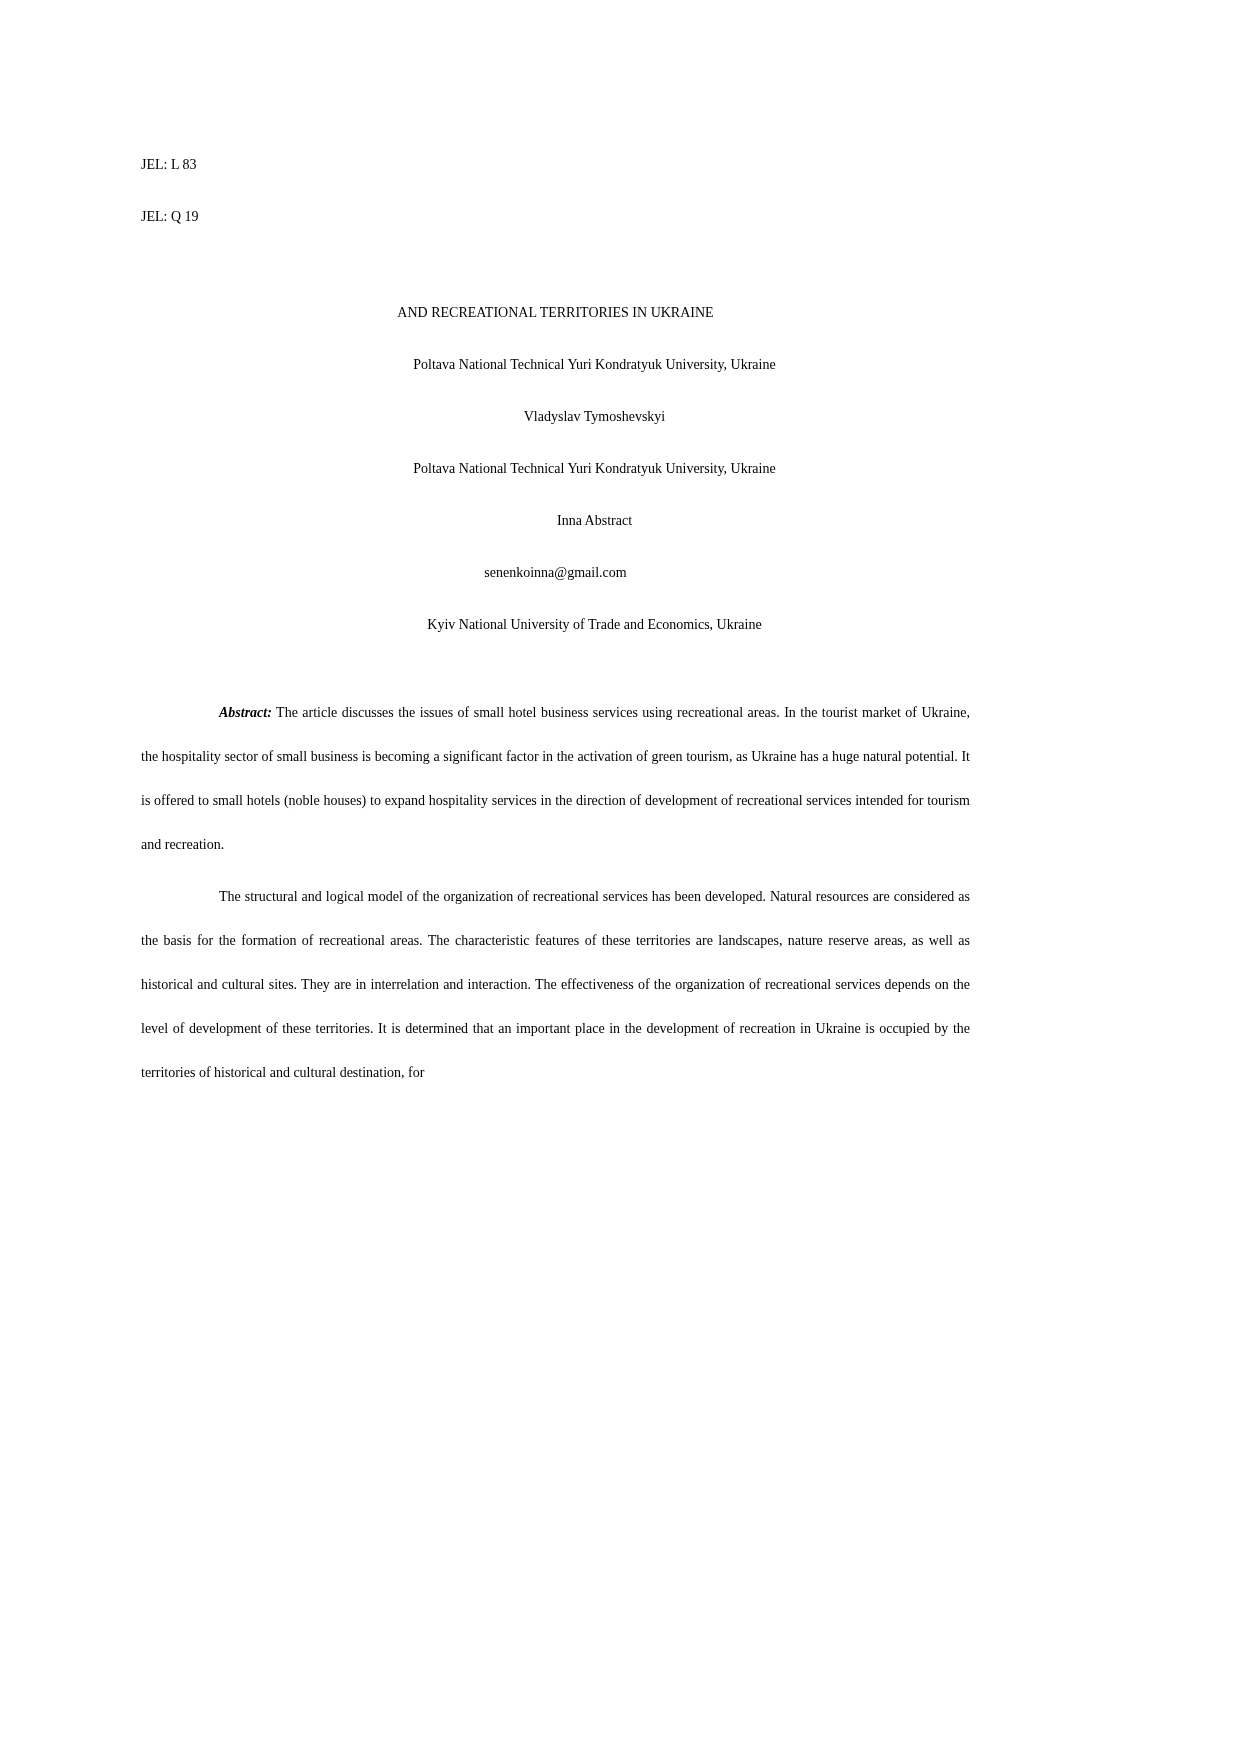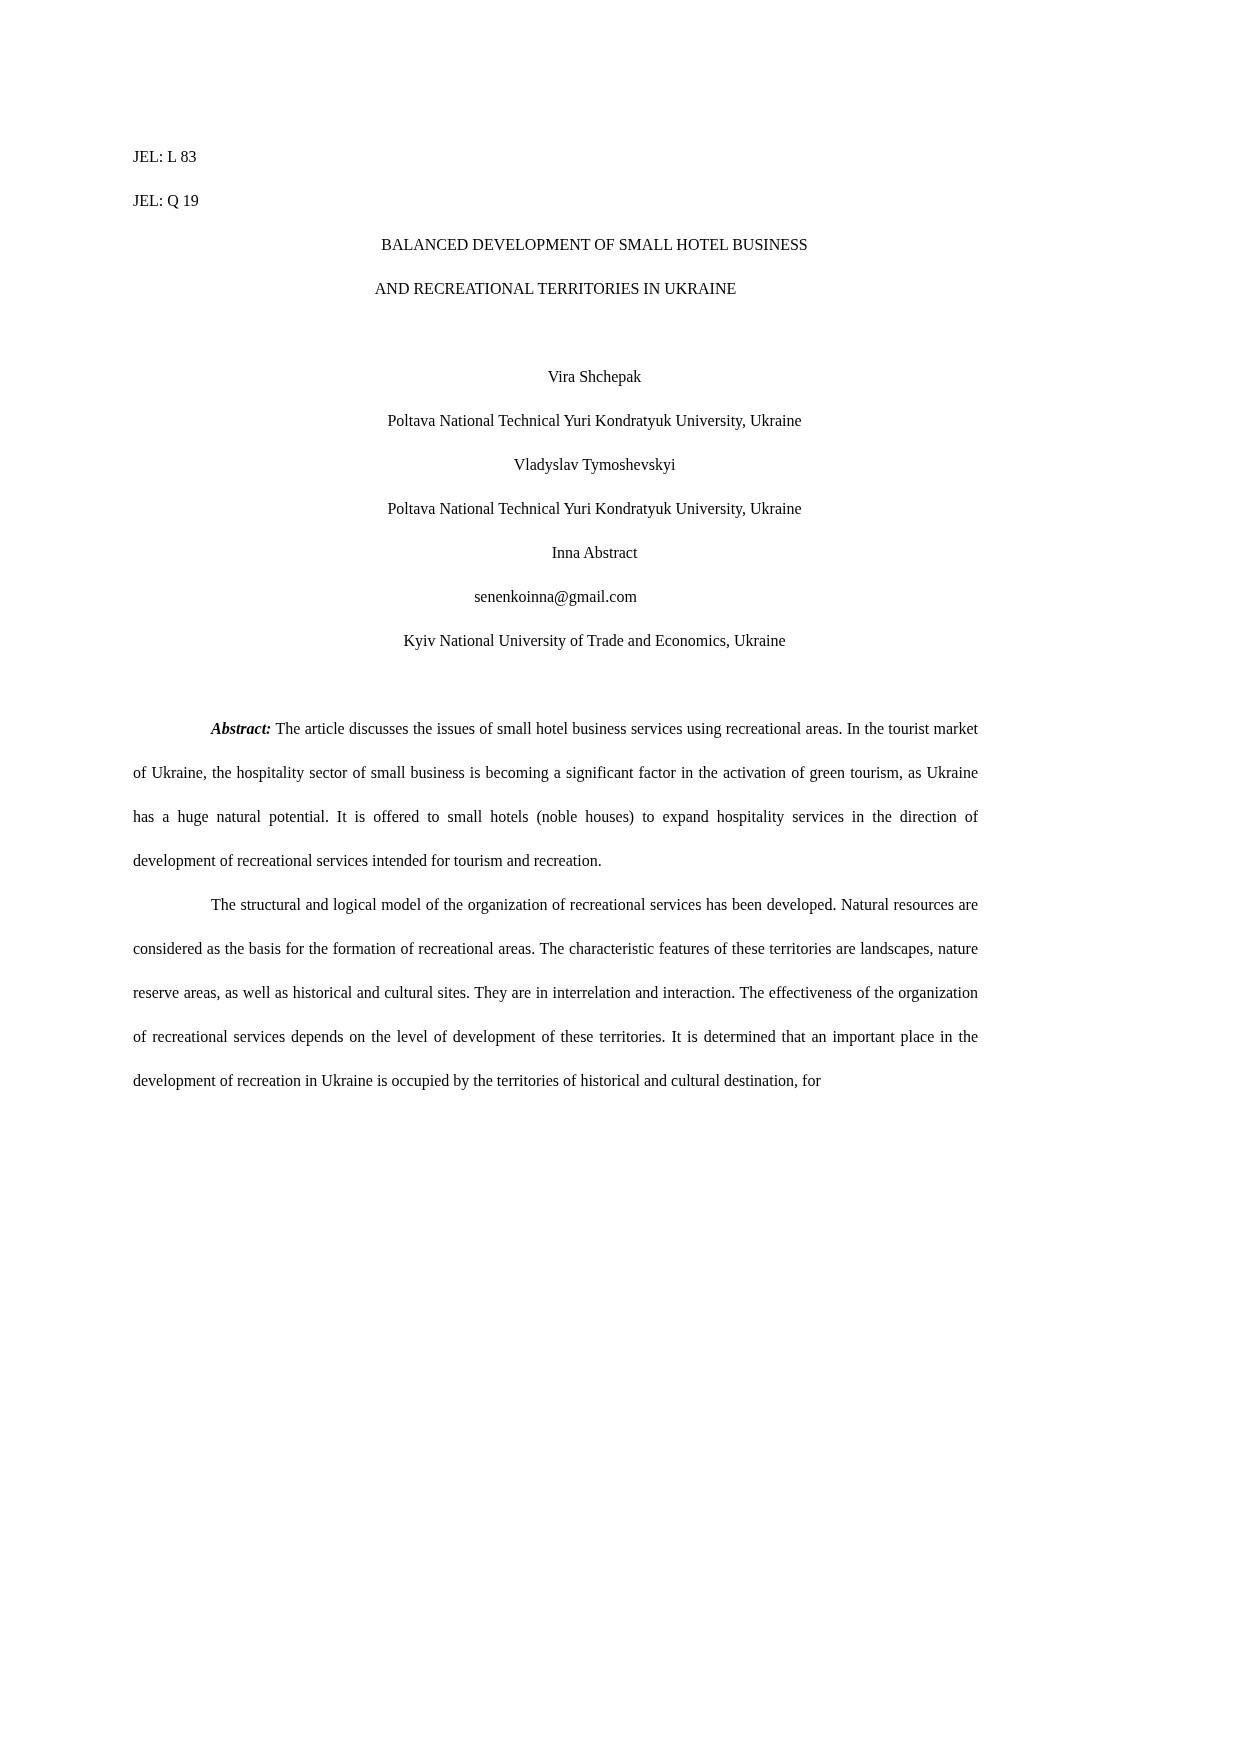--- a/index.html
+++ b/index.html
@@ -14,23 +14,23 @@
     box-sizing: border-box;
     padding: 135px 262px 0 133px;
     background: #ffffff;
     color: #000000;
     font-family: "Liberation Serif", serif;
     font-size: 22px;
     line-height: 44px;
     overflow: hidden;
   }
   .page p, .page h1 {
-    margin: 0;
+    margin: 8px;
     padding: 0;
-    font-size: 16px;
+    font-size: 14px;
     line-height: 44px;
     font-weight: normal;
   }
   .bold { font-weight: bold; }
   .italic { }
   .center { text-align: center; }
   
   .indent { text-indent: 78px; }
   .justify { text-align: justify; }
   .gap-above { margin-top: 44px !important; }
@@ -41,24 +41,23 @@
   }
 </style>
 </head>
 <body>
 
 <div class="page">
 
   <p class="bold">JEL: L 83</p>
   <p class="bold">JEL: Q 19</p>
 
-  <h1 class="center indent bold"><span>BALANCED DEVELOPMENT OF SMALL HOTEL BUSINESS</span><br><span>AND RECREATIONAL TERRITORIES IN UKRAINE</span></h1>
+  <h1 class="center indent bold"><br><span>AND RECREATIONAL TERRITORIES IN UKRAINE</span></h1>
 
   <div>
-    <p class="center indent bold gap-above">Vira Shchepak</p>
     <p class="center indent italic">Poltava National Technical Yuri Kondratyuk University, Ukraine</p>
   </div>
 
   <div>
     <p class="center indent bold">Vladyslav Tymoshevskyi</p>
     <p class="center indent italic">Poltava National Technical Yuri Kondratyuk University, Ukraine</p>
   </div>
 
   <div>
     <p class="center indent bold">Inna Abstract</p>

